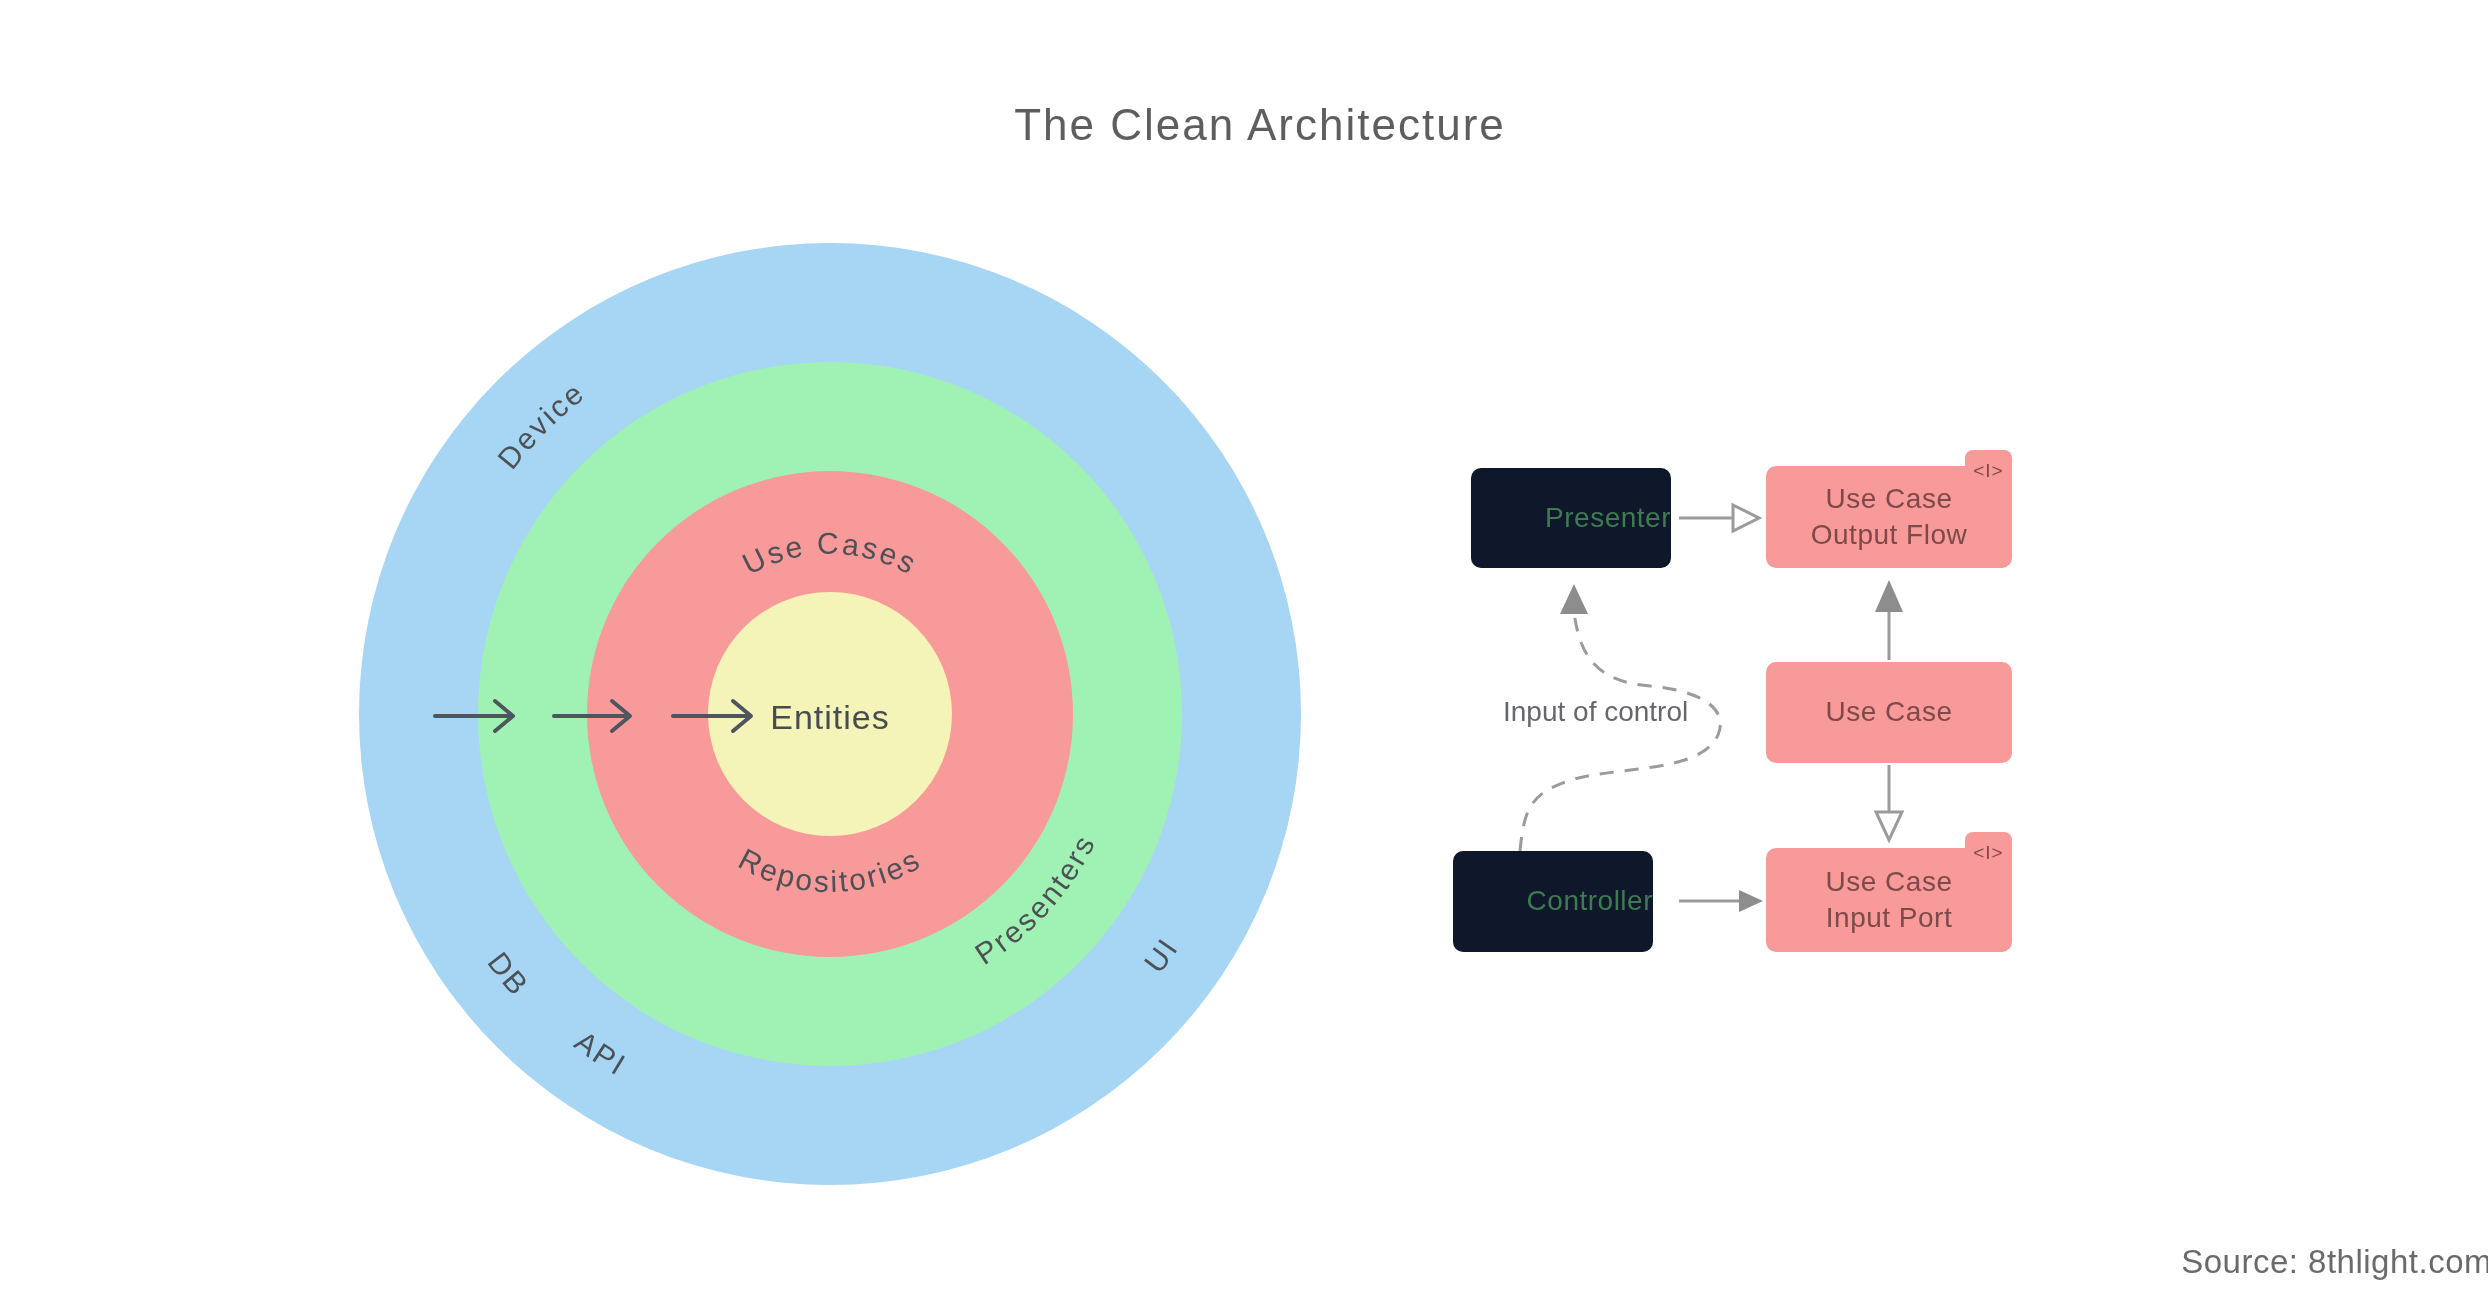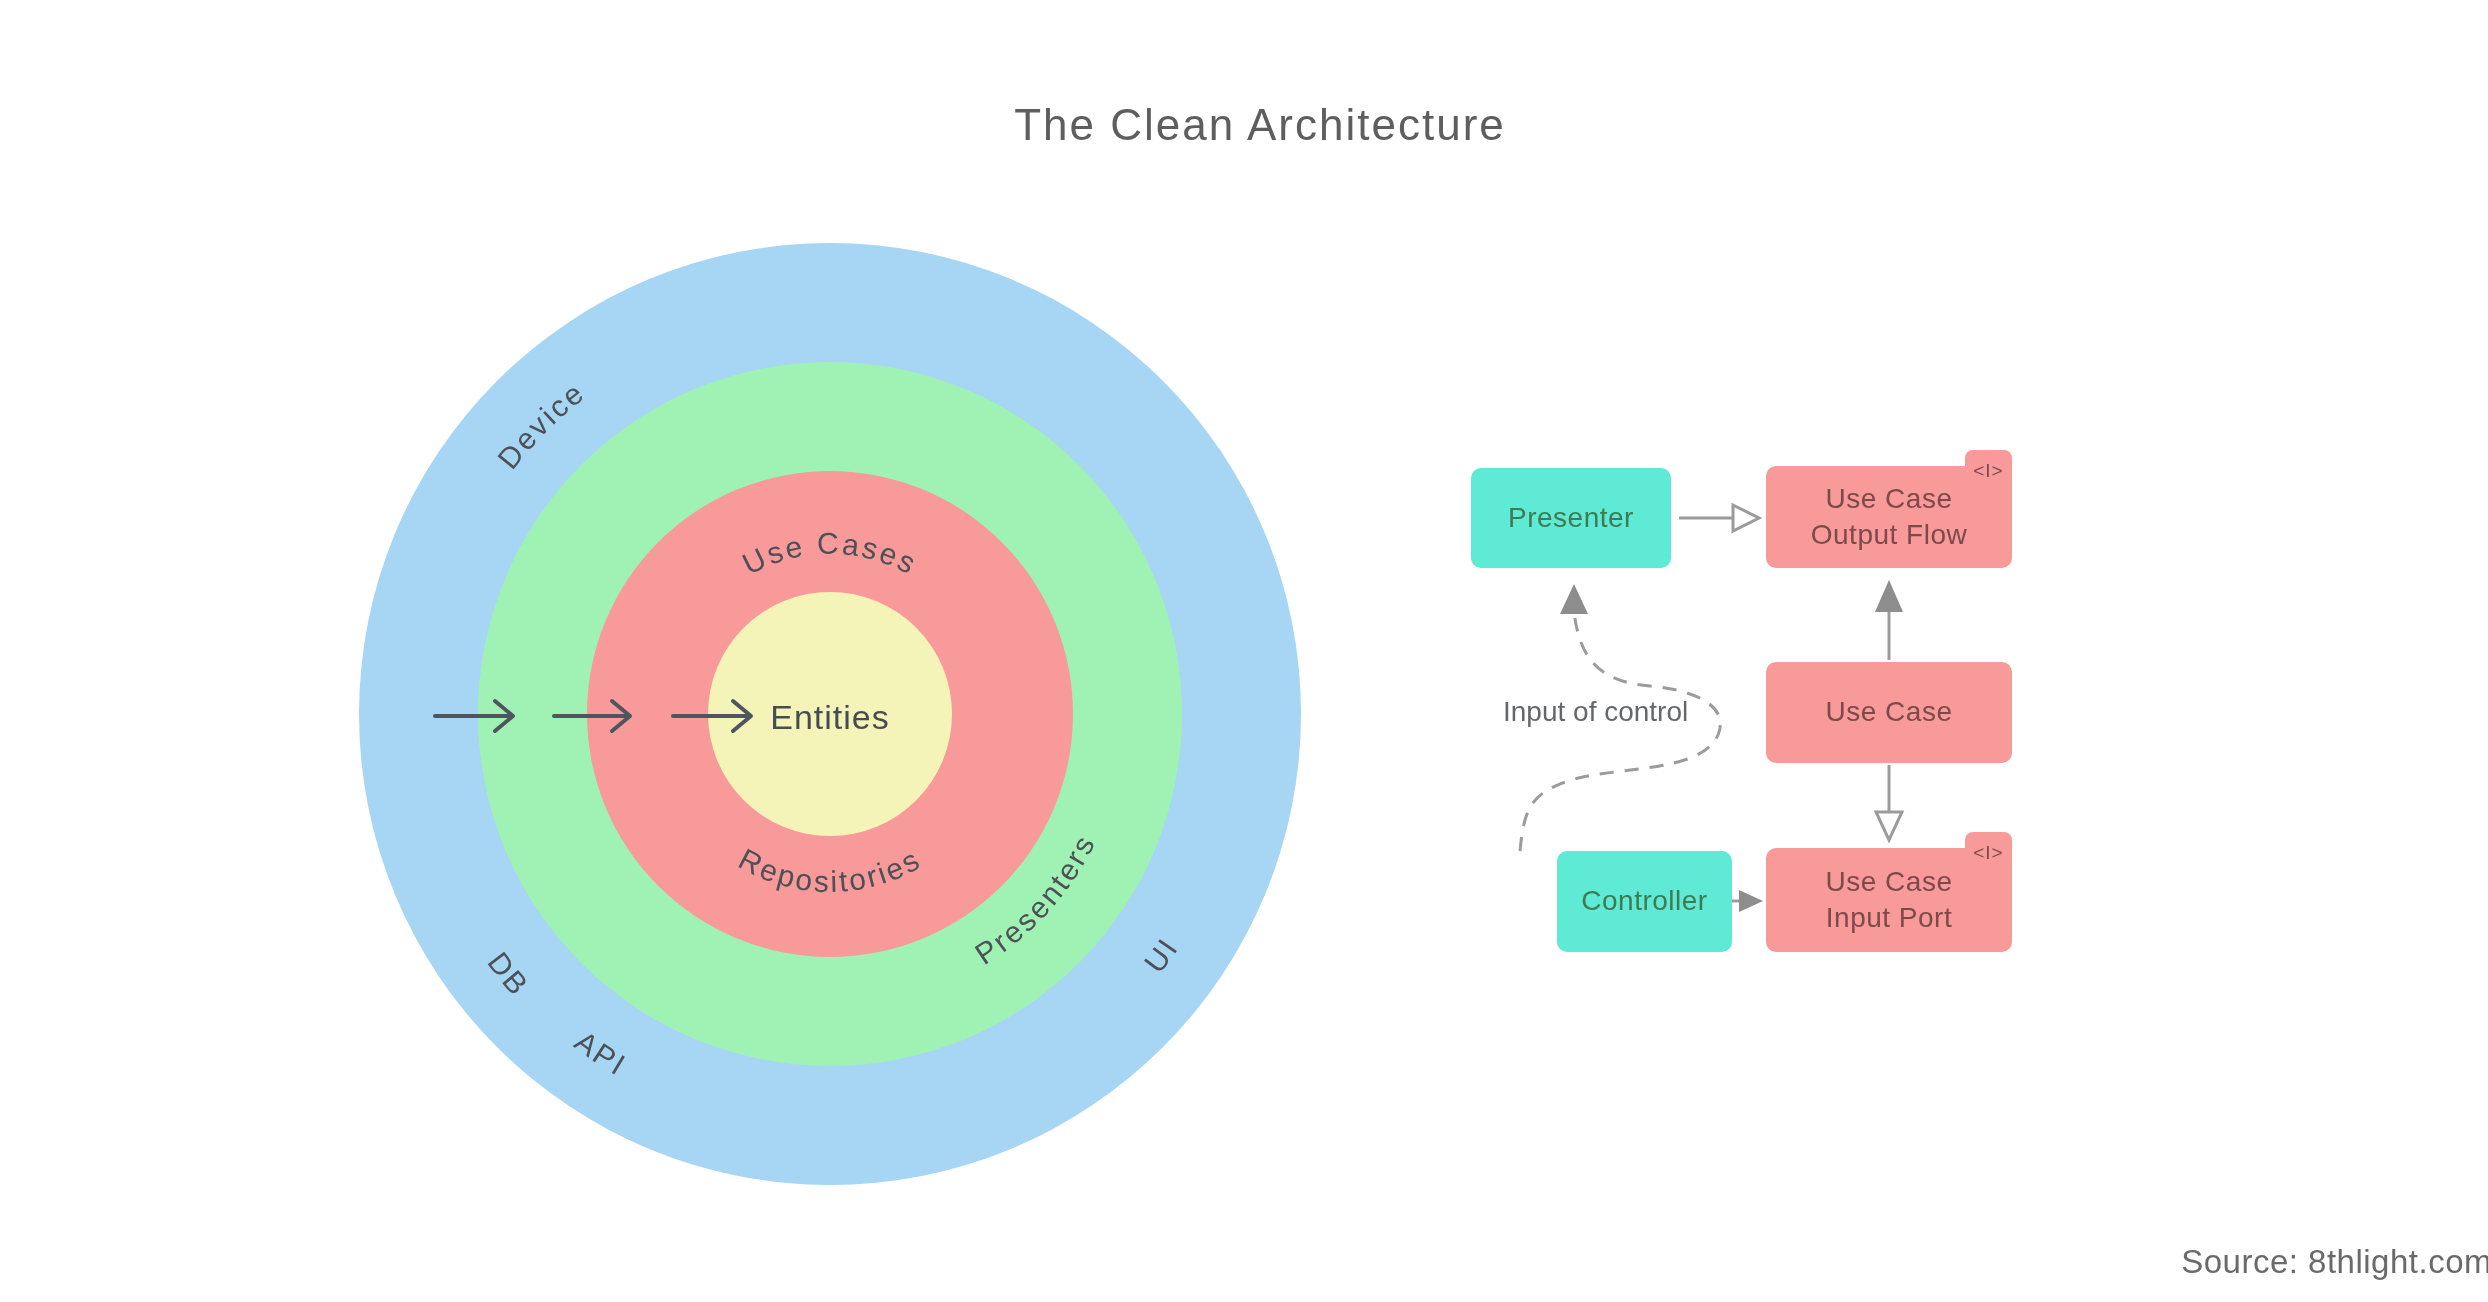--- a/index.html
+++ b/index.html
@@ -15,25 +15,25 @@
   svg.diagram { position:absolute; left:0; top:0; }
 
   .ring-label { font-size:30px; letter-spacing:2.5px; fill:#4D5156; text-anchor:middle; }
   .entities-label { font-size:34px; letter-spacing:1px; fill:#474C52; text-anchor:middle; }
 
   .box {
     position:absolute; border-radius:10px;
     display:flex; align-items:center; justify-content:center;
     text-align:center; font-size:28px; letter-spacing:0.5px; line-height:1.3;
   }
-  .box.green { background:#5eead4; color:#3E7B52; }
+  .box.green { background:#0f172a; color:#3E7B52;justify-content:flex-end; }
   .box.red   { background:#F8999A; color:#7D4A49; }
 
   .box-presenter  { left:1471px; top:468px; width:200px; height:100px; }
-  .box-controller { left:1557px; top:851px; width:175px; height:101px; }
+  .box-controller { left:1453px; top:851px; width:200px; height:101px; }
   .box-usecase    { left:1766px; top:662px; width:246px; height:101px; }
   .box-outport    { left:1766px; top:466px; width:246px; height:102px; }
   .box-inport     { left:1766px; top:848px; width:246px; height:104px; }
 
   .tab {
     position:absolute; top:-16px; right:0; width:47px; height:34px;
     background:#F8999A; border-radius:8px 8px 0 0;
     display:flex; align-items:flex-end; justify-content:center;
     font-size:19px; letter-spacing:1px; color:#7D4A49; padding-bottom:2px;
   }

